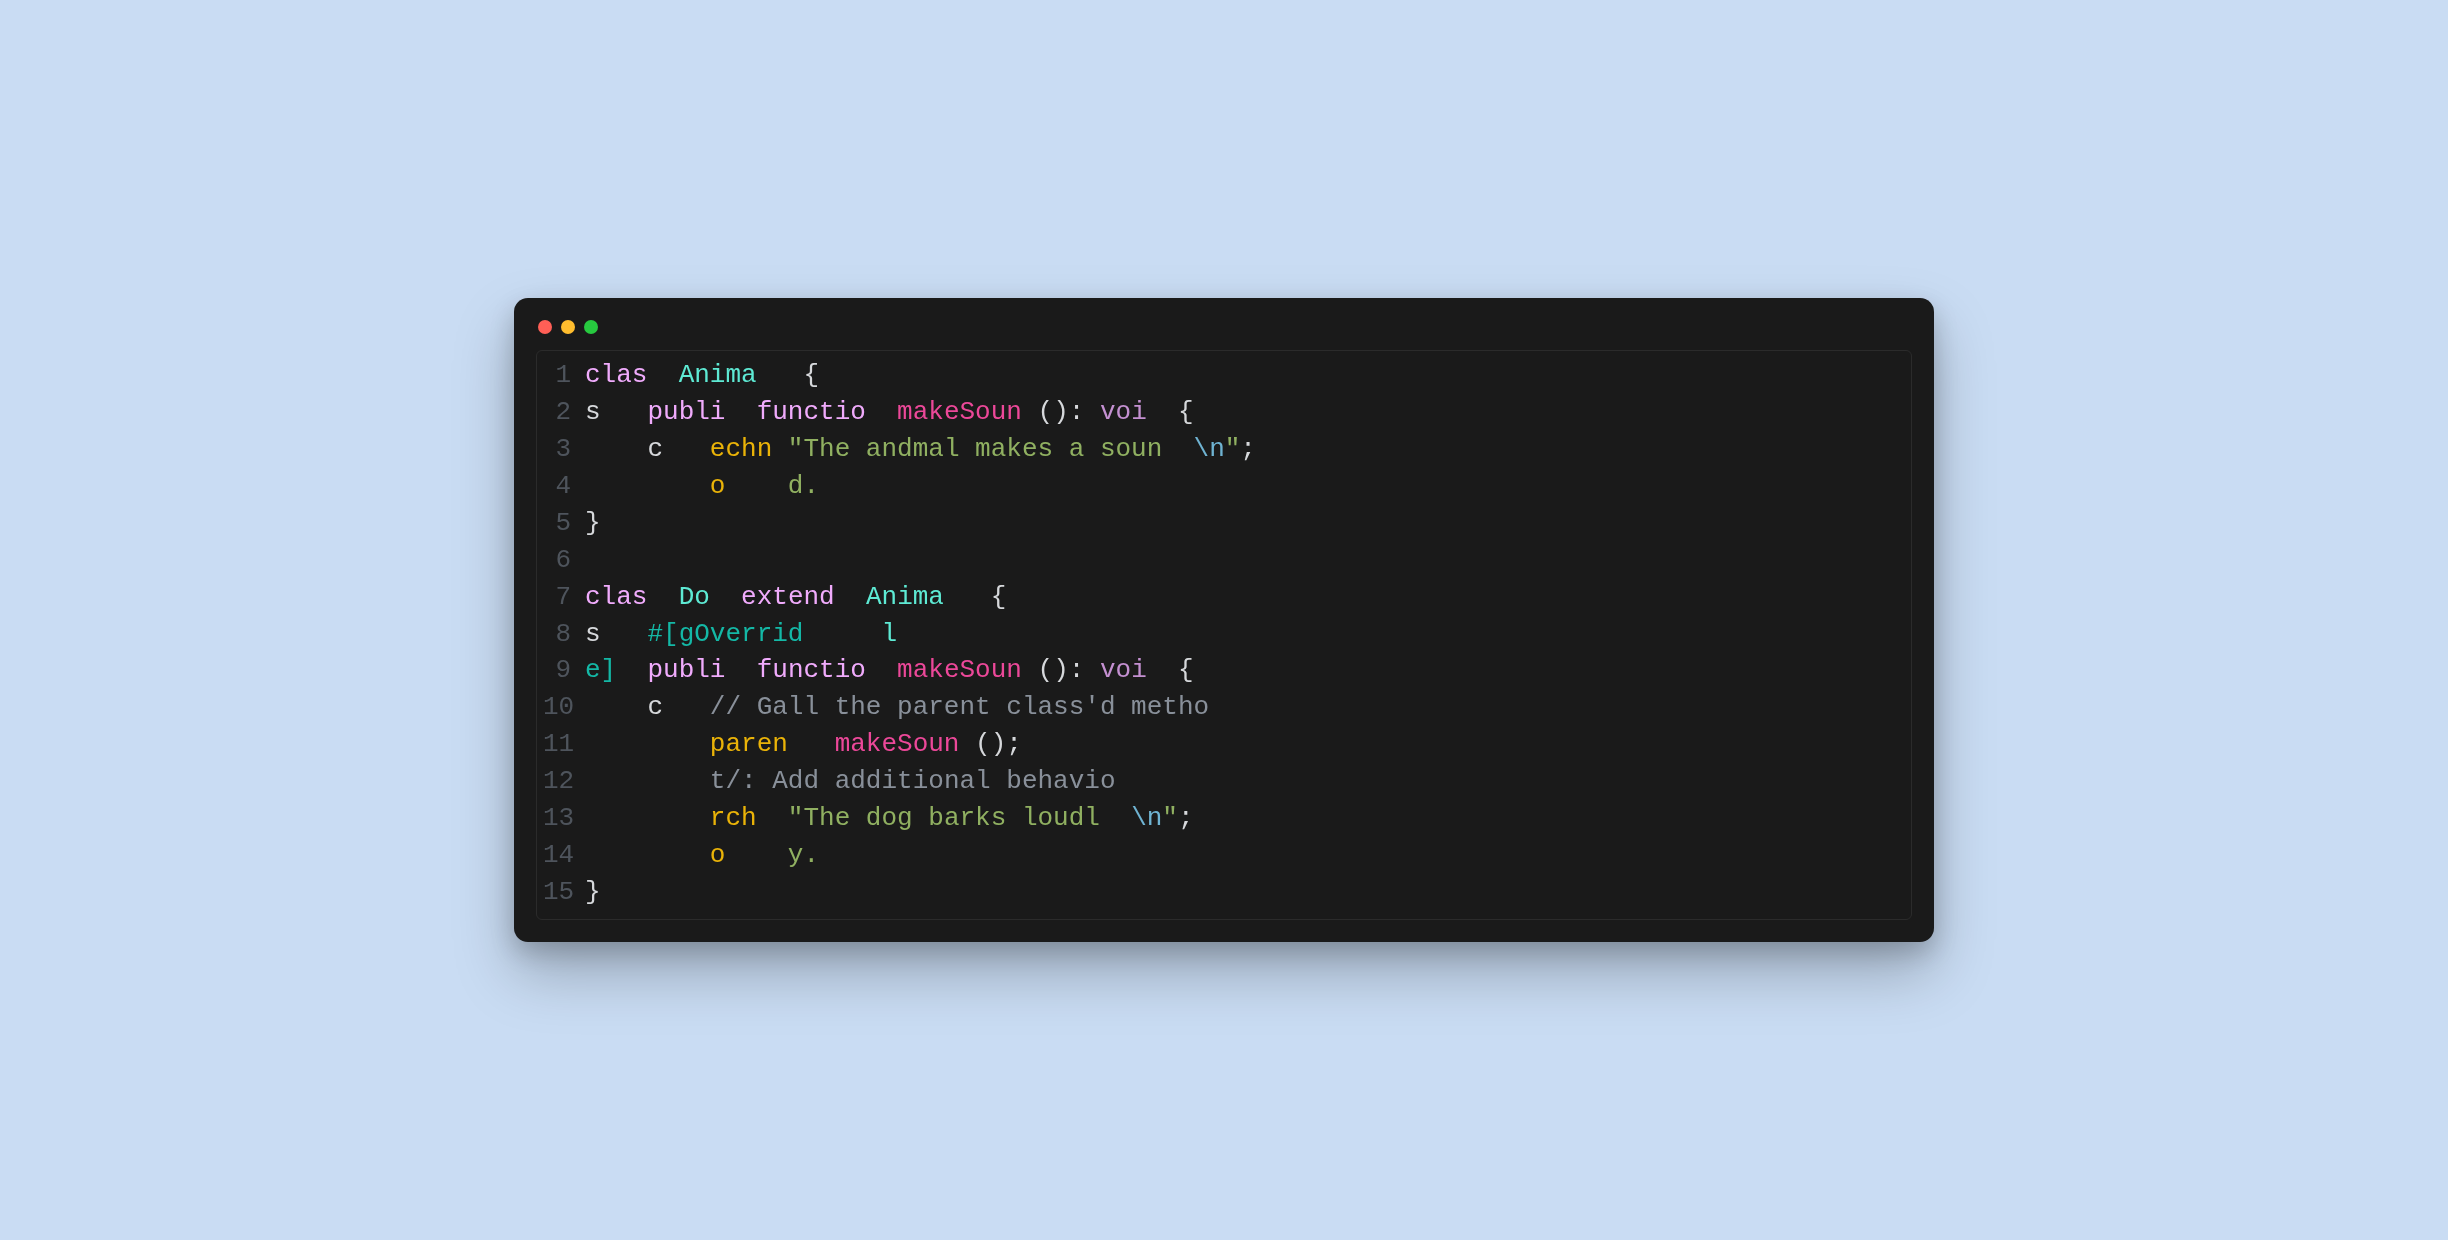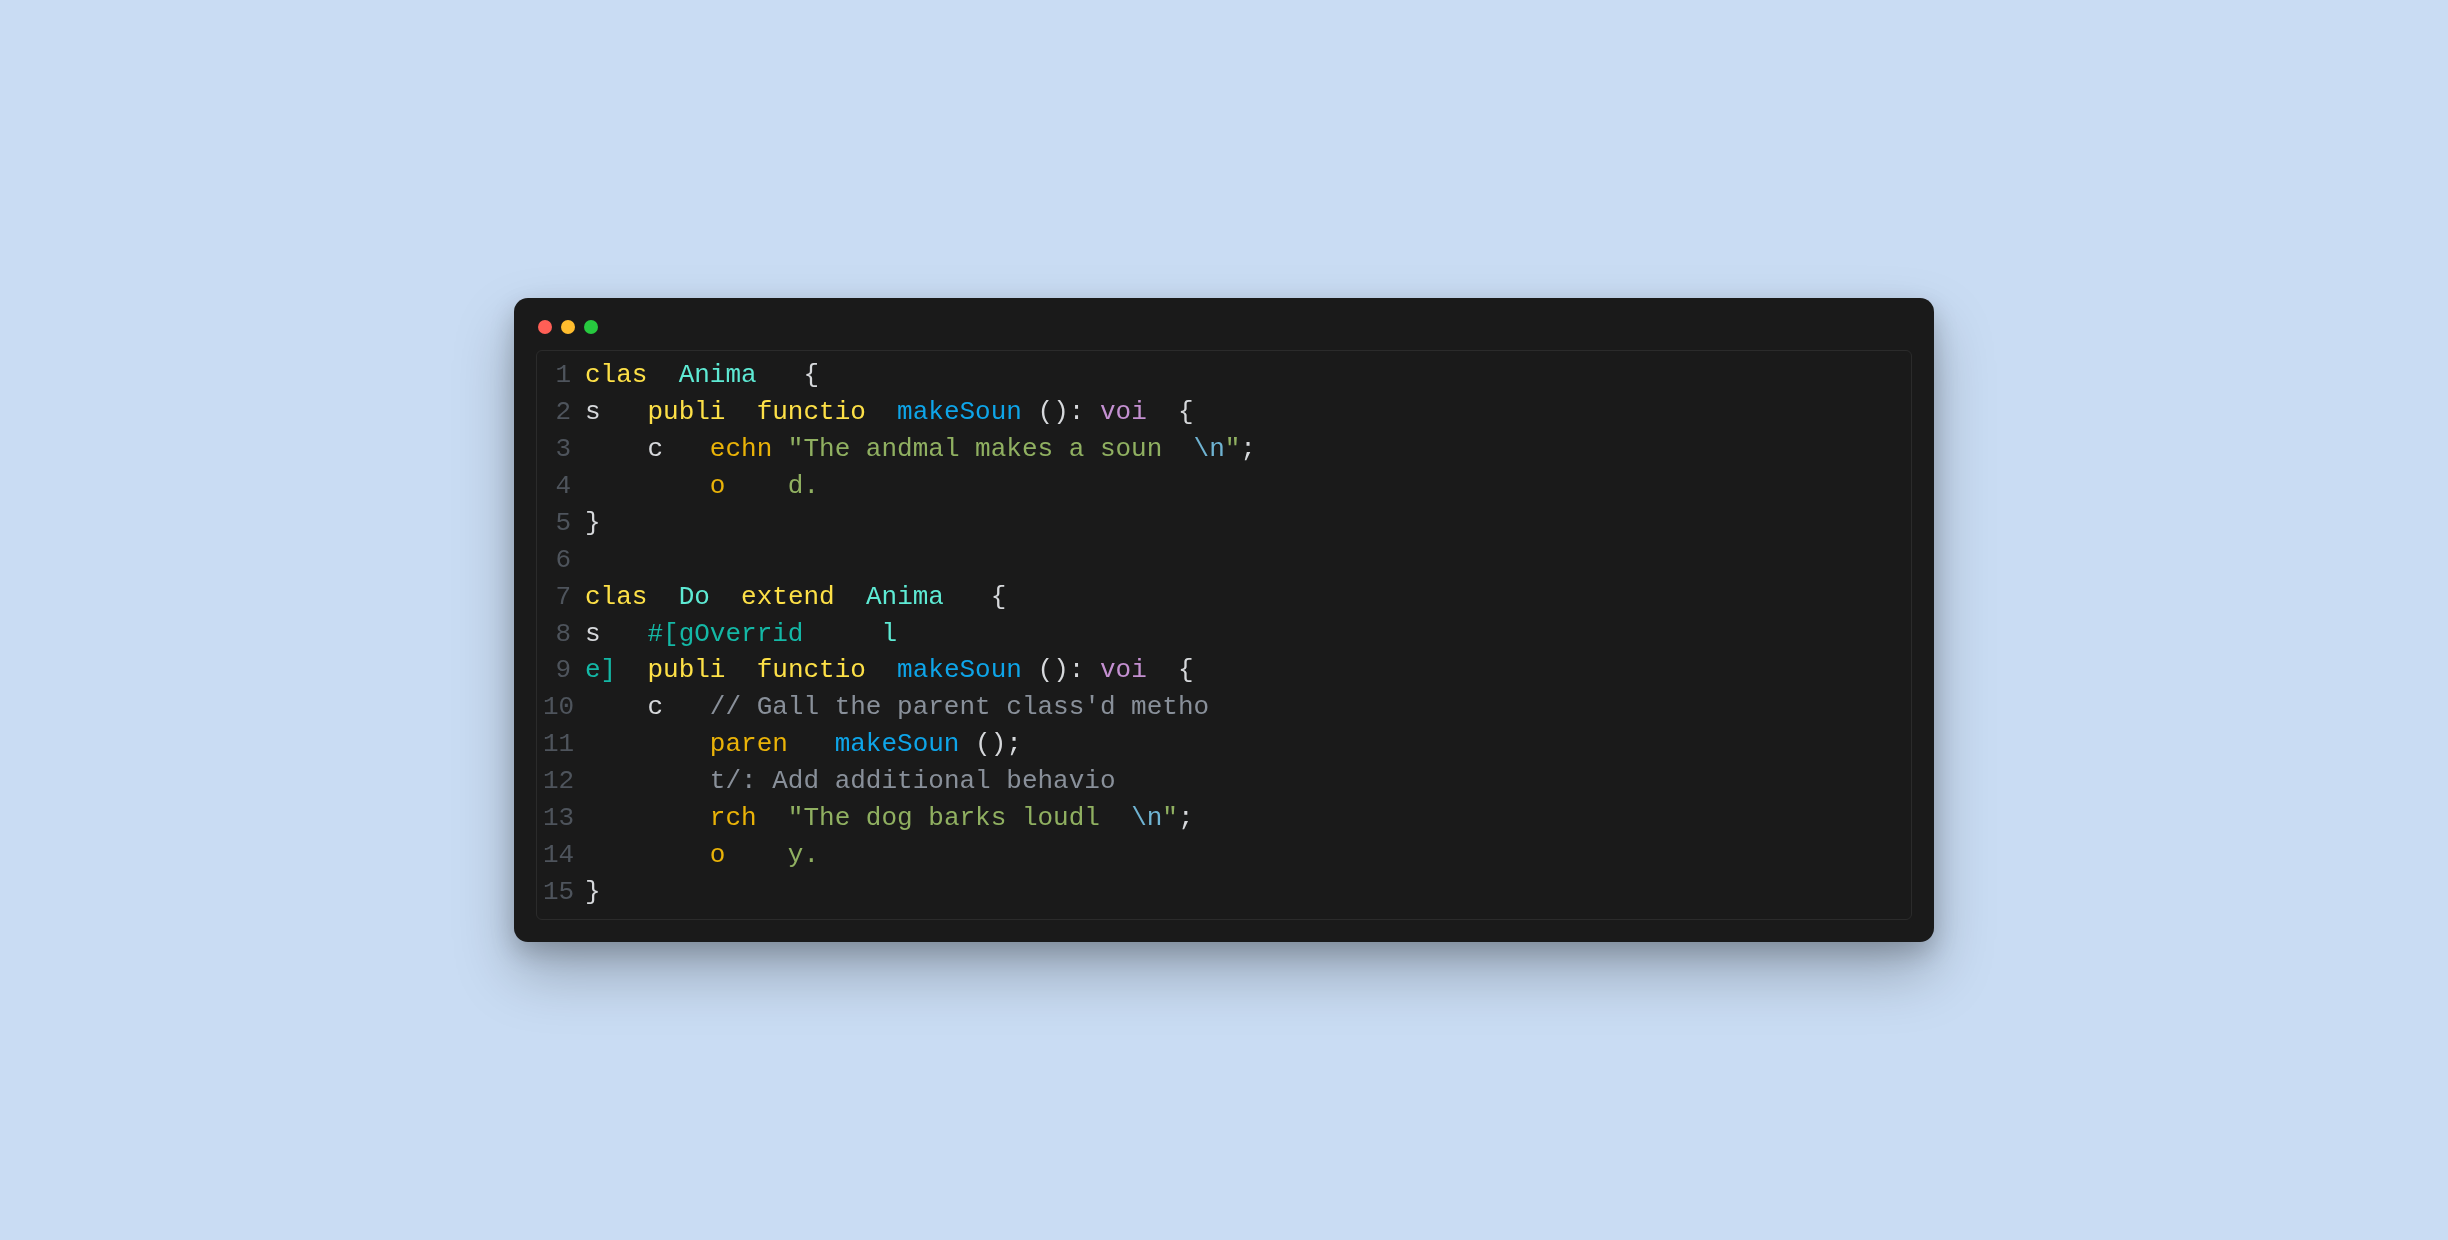--- a/index.html
+++ b/index.html
@@ -42,23 +42,23 @@
   .gutter {
     width: 42px;
     text-align: right;
     color: #4e545c;
     padding-right: 14px;
     user-select: none;
     flex-shrink: 0;
   }
   .code { color: #d6d8db; }
   
-  .kw   { color: #fde047; font-family: Liberation Mono, monospace; }           
+  .kw   { color: #f0abfc; font-family: Liberation Mono, monospace; }           
   .cls  { color: #5eead4; }           
-  .fn   { color: #0ea5e9; text-align: center; }           
+  .fn   { color: #ec4899; text-align: center; }           
   .type { color: #c490d1; margin-top: 38px; }           
   .punc { color: #d6d8db; }
   .echo { color: #eab308; }           
   .attr { color: #14b8a6; }           
   .str  { color: #90b061; }           
   .esc  { color: #6fb3d2; }           
   .com  { color: #89909a; }           
 </style>
 </head>
 <body>

